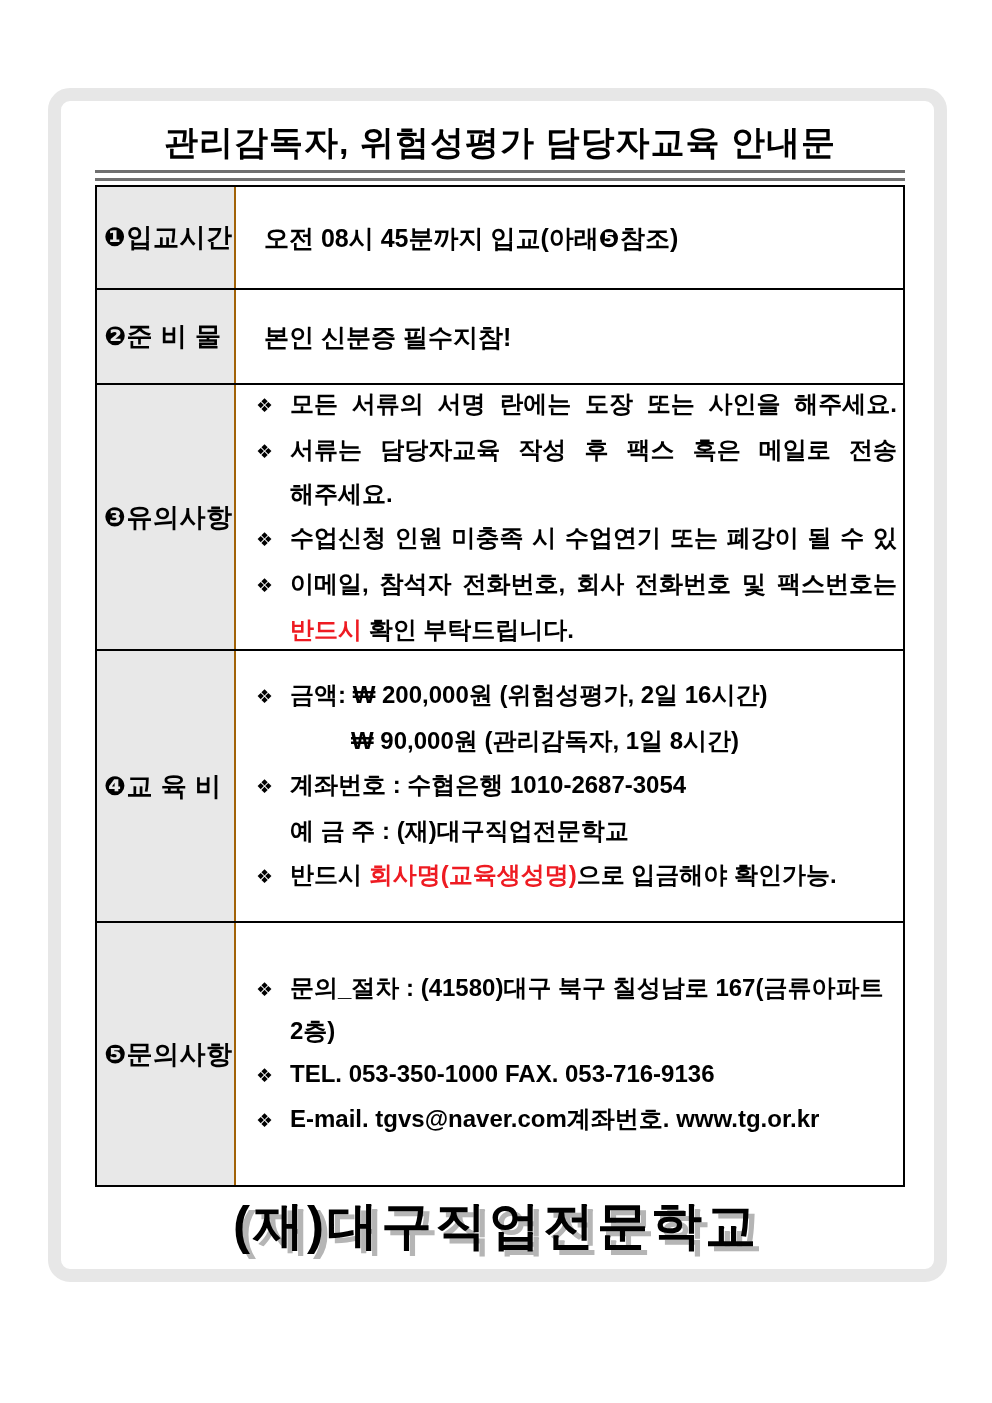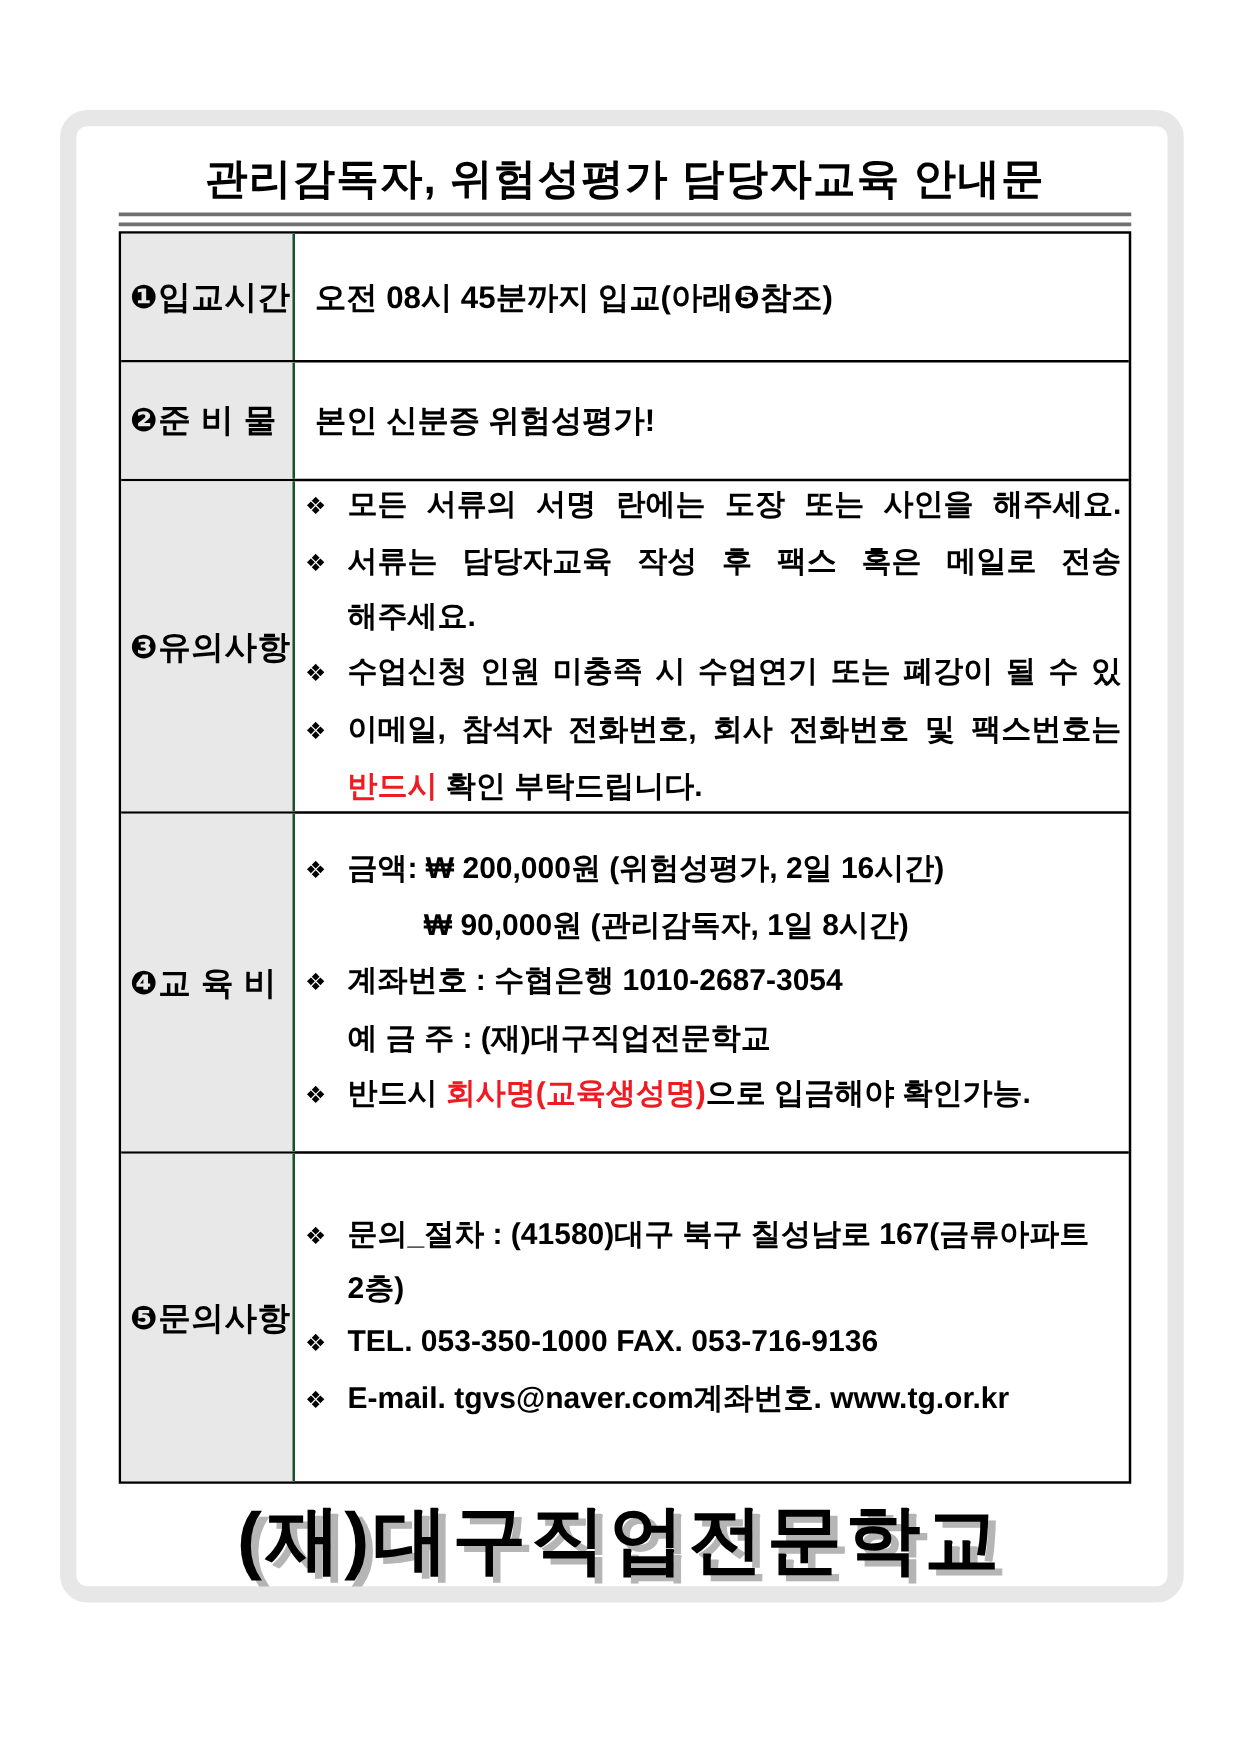--- a/index.html
+++ b/index.html
@@ -32,43 +32,43 @@
   }
   .row { display:flex; border-top:2px solid #000; }
   .row:first-child { border-top:none; }
   .row-0 { height:101px; }
   .row-1 { height:95px; }
   .row-2 { height:266px; }
   .row-3 { height:272px; }
   .row-4 { height:264px; }
 
   .label-cell {
-    width:139px; flex:none; background:#e8e8e8; border-right:2px solid #14532d;
+    width:139px; flex:none; background:#e8e8e8; border-right:2px solid #a16207;
     display:flex; align-items:center; justify-content:flex-start;
     padding-left:7px; font-size:26px; font-weight:bold; color:#000;
     white-space:nowrap; letter-spacing:0.5px;
   }
   .content-cell {
     flex:1; display:flex; flex-direction:column; justify-content:center;
-    padding:6px 6px 6px 8px; overflow:hidden;
+    padding:6px 6px 6px 20px; overflow:hidden;
   }
 
   .line { display:flex; align-items:flex-start; line-height:44px; font-size:24px; font-weight:bold; color:#000; }
   .row-4 .line { line-height:43px; }
   .row-0 .line, .row-1 .line { font-size:25px; line-height:30px; padding-left:8px; }
   .bul { width:34px; flex:none; font-size:19px; padding-top:2px; color:#000; }
   .segs { flex:1; min-width:0; word-break:keep-all; }
   .segs.stretch { text-align:justify; text-align-last:justify; }
   .seg { color:#000; }
   .seg.red { color:#ee1b22; }
   .seg.minw { display:inline-block; min-width:215px; }
 
   .footer {
     position:absolute; left:0; top:1192px; width:992px;
-    text-align:center; font-size:60px; font-weight:bold; color:#000;
+    text-align:center; font-size:51px; font-weight:bold; color:#000;
     letter-spacing:3px; white-space:nowrap;
     text-shadow:6px 5px 0 #b5b5b5;
   }
 </style>
 </head>
 <body>
 
 <div class="page">
   <div class="frame"></div>
 
@@ -82,21 +82,21 @@
         <div class="content-cell">
           <div class="line">
             <span class="segs"><span class="seg">오전 08시 45분까지 입교(아래❺참조)</span></span>
           </div>
         </div>
       </div>
       <div class="row row-1">
         <div class="label-cell">❷준 비 물</div>
         <div class="content-cell">
           <div class="line">
-            <span class="segs"><span class="seg">본인 신분증 위험성평가!</span></span>
+            <span class="segs"><span class="seg">본인 신분증 필수지참!</span></span>
           </div>
         </div>
       </div>
       <div class="row row-2">
         <div class="label-cell">❸유의사항</div>
         <div class="content-cell">
           <div class="line">
             <span class="bul">❖</span>
             <span class="segs stretch"><span class="seg">모든 서류의 서명 란에는 도장 또는 사인을 해주세요.</span></span>
           </div>

